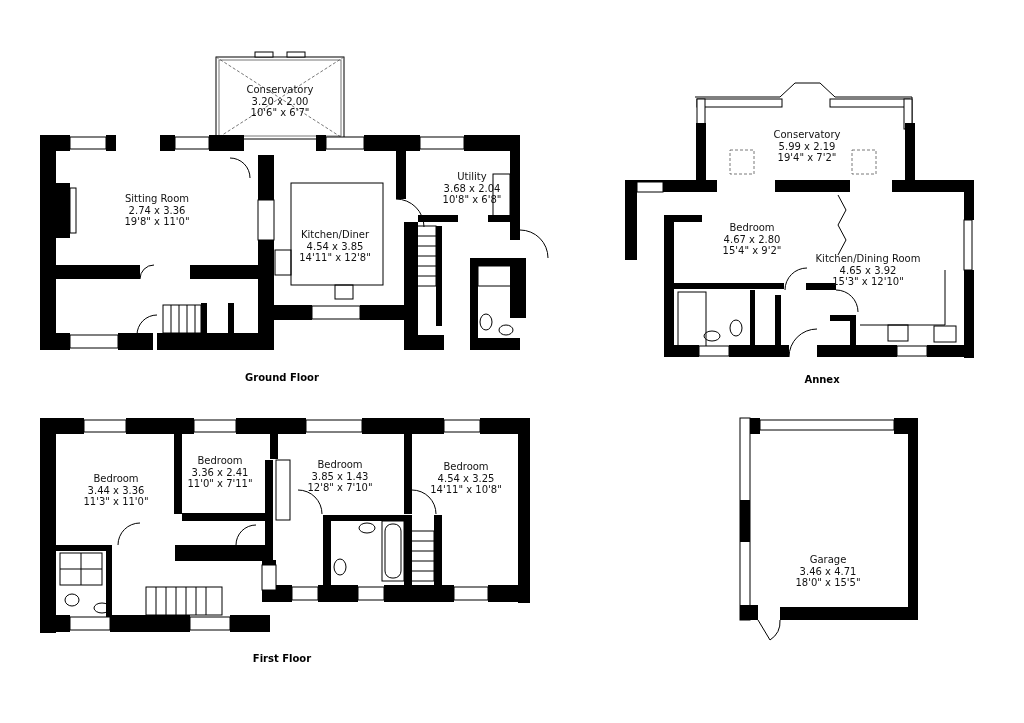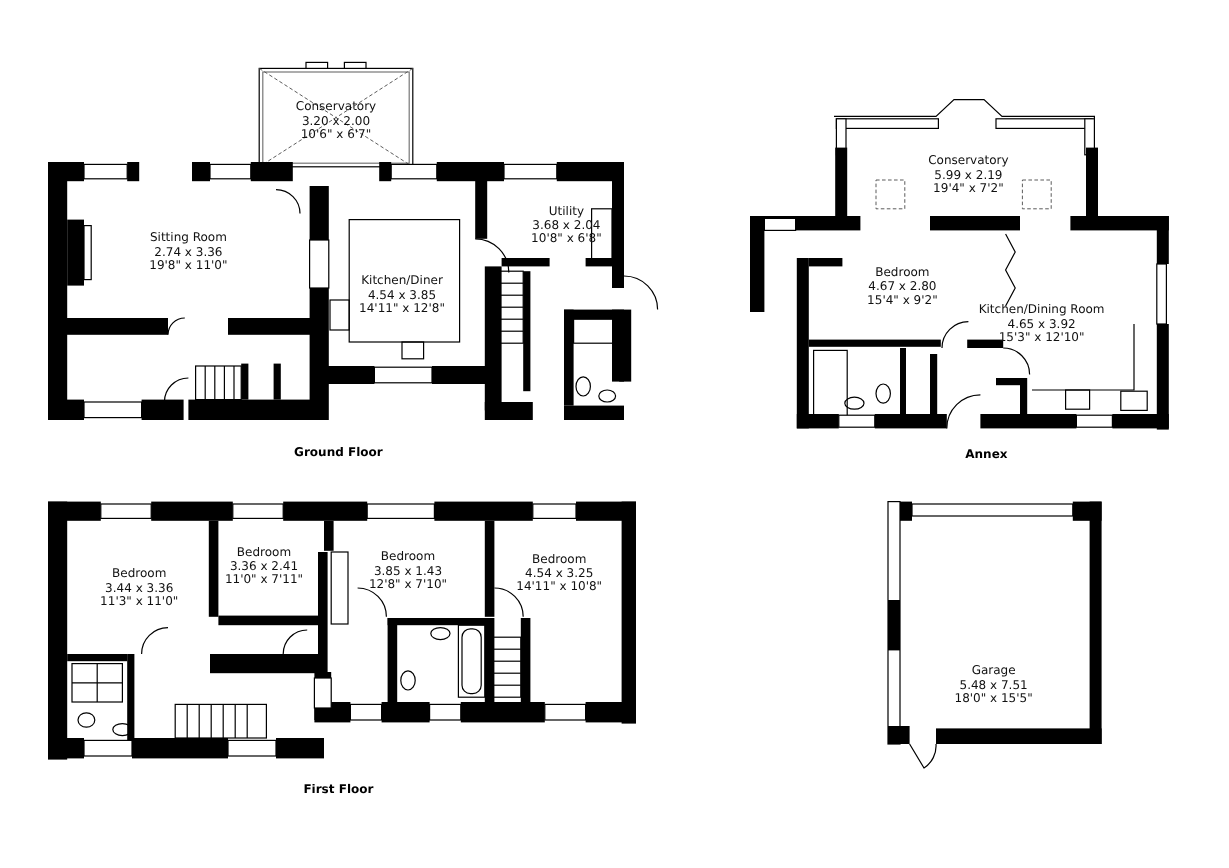--- a/index.html
+++ b/index.html
@@ -295,19 +295,19 @@
   <div>4.67 x 2.80</div>
   <div>15'4" x 9'2"</div>
 </div>
 <div class="room-label" style="left:868px; top:253px;text-align:center;">
   <div>Kitchen/Dining Room</div>
   <div>4.65 x 3.92</div>
   <div>15'3" x 12'10"</div>
 </div>
 <div class="room-label" style="left:828px; top:506px;margin-top:48px;">
   <div>Garage</div>
-  <div>5.48 x 7.51</div>
+  <div>3.46 x 4.71</div>
   <div>18'0" x 15'5"</div>
 </div>
 
 <div class="floor-title" style="left:282px; top:372px;">Ground Floor</div>
 <div class="floor-title" style="left:282px; top:653px;">First Floor</div>
 <div class="floor-title" style="left:822px; top:374px;">Annex</div>
 
 </body></html>

